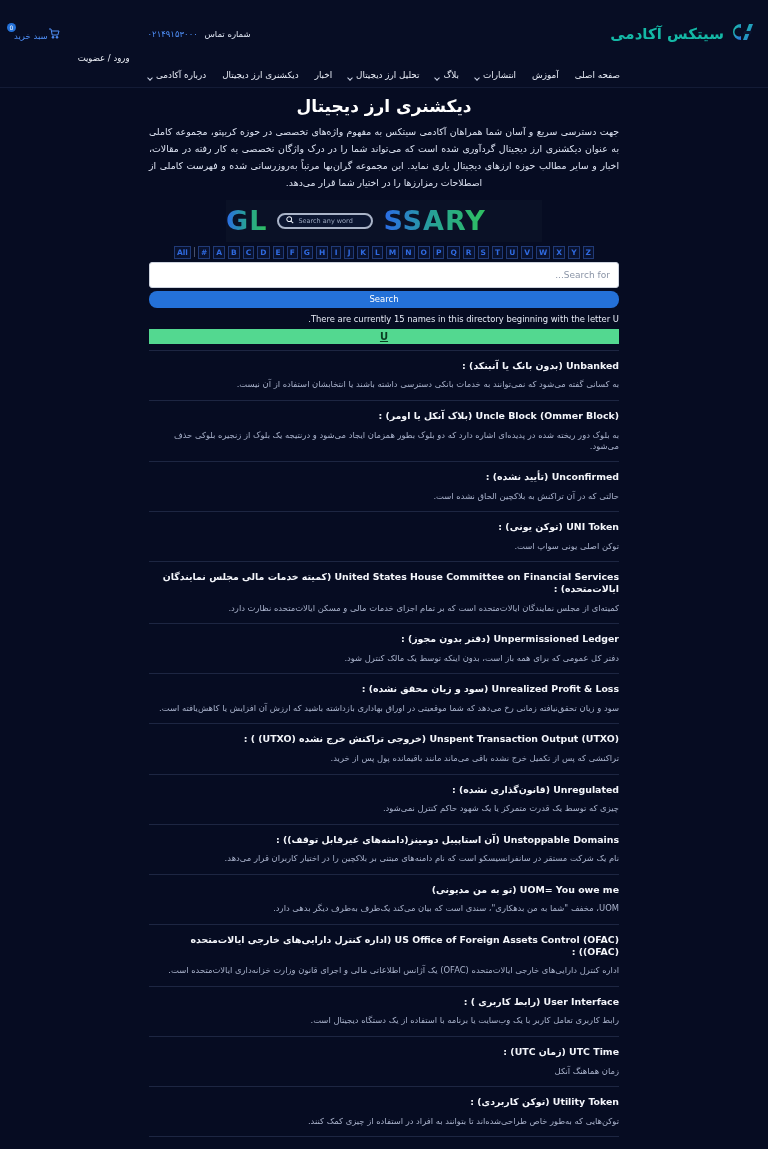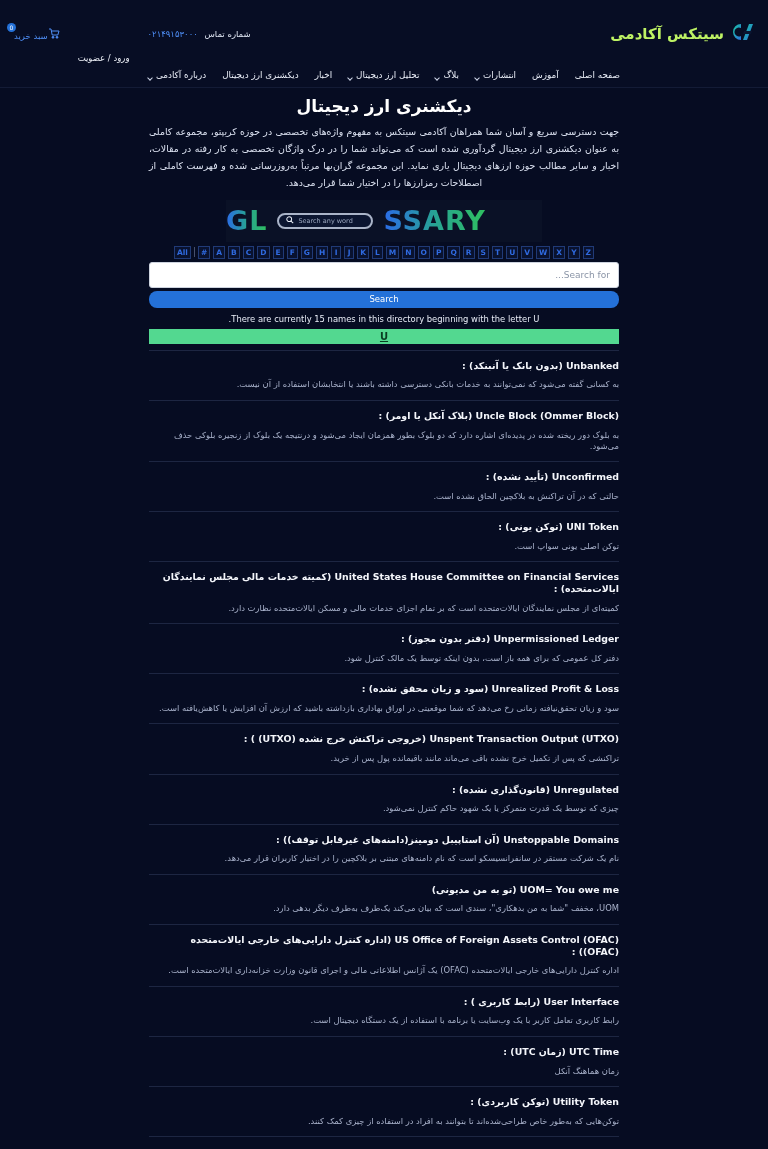--- a/index.html
+++ b/index.html
@@ -8,21 +8,21 @@
     height: 1149px; overflow: hidden;
     background: var(--page_bg, #060c22);
     color: #eef1f8;
     font-family: "DejaVu Sans", "Liberation Sans", sans-serif;
     direction: rtl;
   }
   
   .site-header { border-bottom: 1px solid #131b36; background: var(--header_bg, #070d24); }
   .topbar { display: flex; justify-content: space-between; align-items: center; padding: 5px 14px 2px; }
   .brand { display: flex; align-items: center; gap: 6px; cursor: pointer; }
-  .brand-name { font-size: 15px; font-weight: bold; color: #bef264; letter-spacing: .5px; }
+  .brand-name { font-size: 15px; font-weight: bold; color: #14b8a6; letter-spacing: .5px; }
   .utilities { display: flex; align-items: center; gap: 18px; }
   .phone { font-size: 8.5px; color: #dfe5f2; }
   .phone b { color: var(--link_blue, #4f8ff7); font-weight: normal; margin-right: 4px; }
   .login { font-size: 8.5px; color: #eef1f8; cursor: pointer; margin-top: 48px; }
   .cart { display: flex; align-items: flex-end; gap: 0; color: var(--link_blue, #4f8ff7); font-size: 8.5px; cursor: pointer; position: relative; }
   .cart-badge { position: absolute; top: -5px; left: -7px; background: var(--accent_blue, #2471d8); color: #fff; font-size: 6px; width: 9px; height: 9px; border-radius: 50%; display: flex; align-items: center; justify-content: center; }
   .main-nav { display: flex; justify-content: center; gap: 16px; padding: 5px 0 7px; }
   .nav-item { font-size: 8.8px; color: #e9edf7; cursor: pointer; display: flex; align-items: flex-end; gap: 4px; white-space: nowrap; }
   .chev { width: 4px; height: 4px; border-left: 1px solid #cfd6ea; border-bottom: 1px solid #cfd6ea; transform: rotate(-45deg); display: inline-block; margin-top: -2px; }
   
@@ -34,21 +34,21 @@
     background: linear-gradient(90deg, #2b6be8, #27a394, #2fbf5f);
     -webkit-background-clip: text; background-clip: text; color: transparent; }
   .banner-pill { width: 96px; height: 16px; border: 2px solid #aab4c8; border-radius: 12px; background: #0b1530; display: flex; align-items: center; gap: 4px; padding: 0 7px; cursor: text; }
   .banner-pill span { font-size: 6.5px; color: #9aa6bd; white-space: nowrap; }
   .alpha-row { display: flex; direction: ltr; justify-content: center; align-items: center; gap: 3px; margin-top: 4px; }
   .alpha-box { min-width: 10px; padding: 1px 2px; text-align: center; font-size: 7.5px; font-weight: bold; color: var(--letter_blue, #2f6ae0); border: 1px solid #203a77; background: rgba(12,22,52,.7); cursor: pointer; }
   .alpha-div { width: 1px; height: 10px; background: #46506e; }
   .search-input { display: block; width: 100%; height: 26px; margin-top: 3px; border: 1px solid #cdd3de; border-radius: 3px; background: #fff; padding: 0 8px; font-size: 9px; color: #1c2333; direction: rtl; font-family: inherit; }
   .search-input::placeholder { color: #8a94a6; }
   .search-btn { display: block; width: 100%; height: 17px; margin-top: 3px; border: none; border-radius: 8px; background: var(--accent_blue, #2471d8); color: #fff; font-size: 8.5px; cursor: pointer; font-family: inherit; }
-  .count-line { margin-top: 6px; font-size: 8.4px; color: #e9edf7; text-align: center; }
+  .count-line { margin-top: 6px; font-size: 8.4px; color: #e9edf7; text-align: right; }
   .letter-bar { margin-top: 5px; height: 15px; background: var(--green_bar, #53d890); display: flex; align-items: center; justify-content: center; }
   .letter-bar span { font-size: 10px; font-weight: bold; color: #0a3d22; text-decoration: underline; }
   .entries { margin-top: 6px; border-top: 1px solid #1d2642; }
   .entry { padding: 9px 0 9px; border-bottom: 1px solid #1d2642; }
   .entry-title { font-size: 9.4px; font-weight: bold; color: #f4f6fb; line-height: 1.25; }
   .entry-desc { margin-top: 8px; font-size: 8.4px; color: #a9b2cb; line-height: 1.35; }
   
   .rating-row { display: flex; justify-content: flex-end; align-items: center; gap: 8px; padding: 0 12px; margin: 12px 0 10px; }
   .stars { color: var(--star_gold, #f0a636); font-size: 13px; letter-spacing: 2px; }
   .rating-text { font-size: 8.5px; color: #dfe5f0; }

